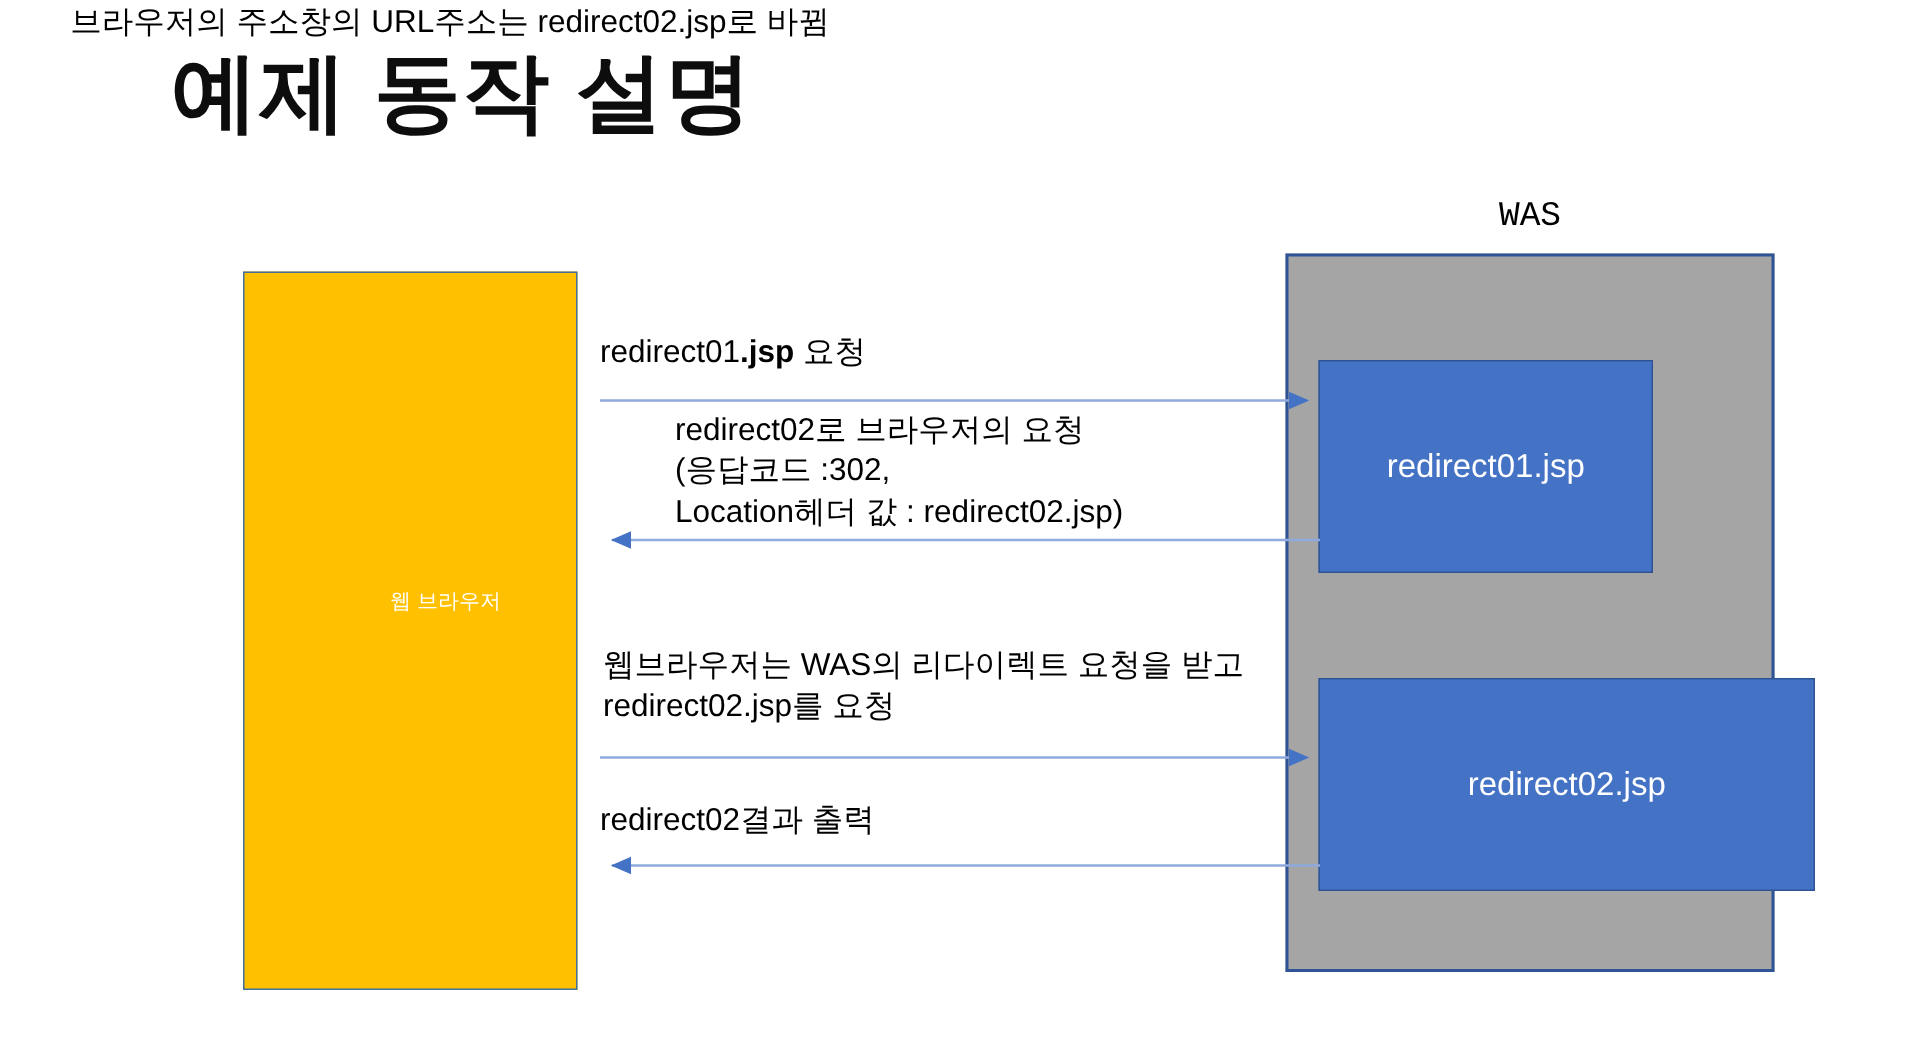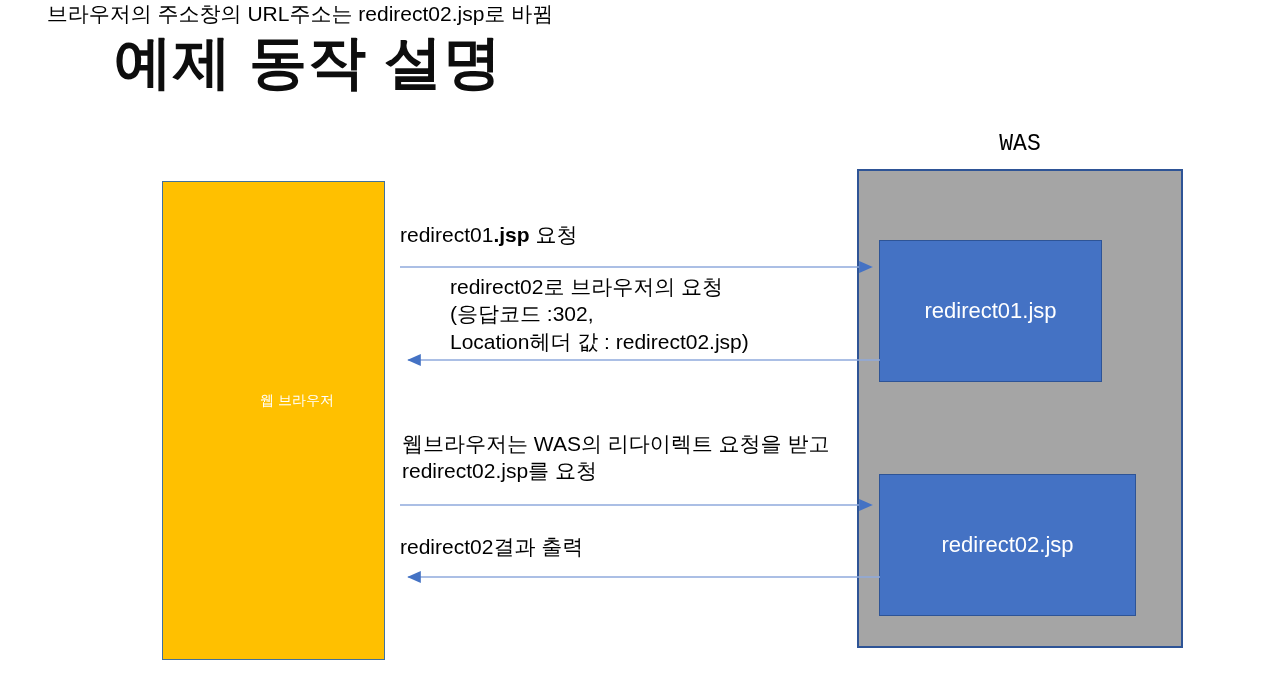--- a/index.html
+++ b/index.html
@@ -80,21 +80,21 @@
     background: #4472C4;
     border: 1px solid #2E5496;
     box-sizing: border-box;
     color: #ffffff;
     font-size: 22px;
     display: flex;
     align-items: center;
     justify-content: center;
   }
   #jsp-box-01 { left: 879px; top: 240px; width: 223px; height: 142px; }
-  #jsp-box-02 { left: 879px; top: 474px; width: 257px; height: 142px; }
+  #jsp-box-02 { left: 879px; top: 452px; width: 331px; height: 142px; }
 
   
   .arrow-svg {
     position: absolute;
     left: 0;
     top: 0;
     width: 1280px;
     height: 700px;
     pointer-events: none;
   }

